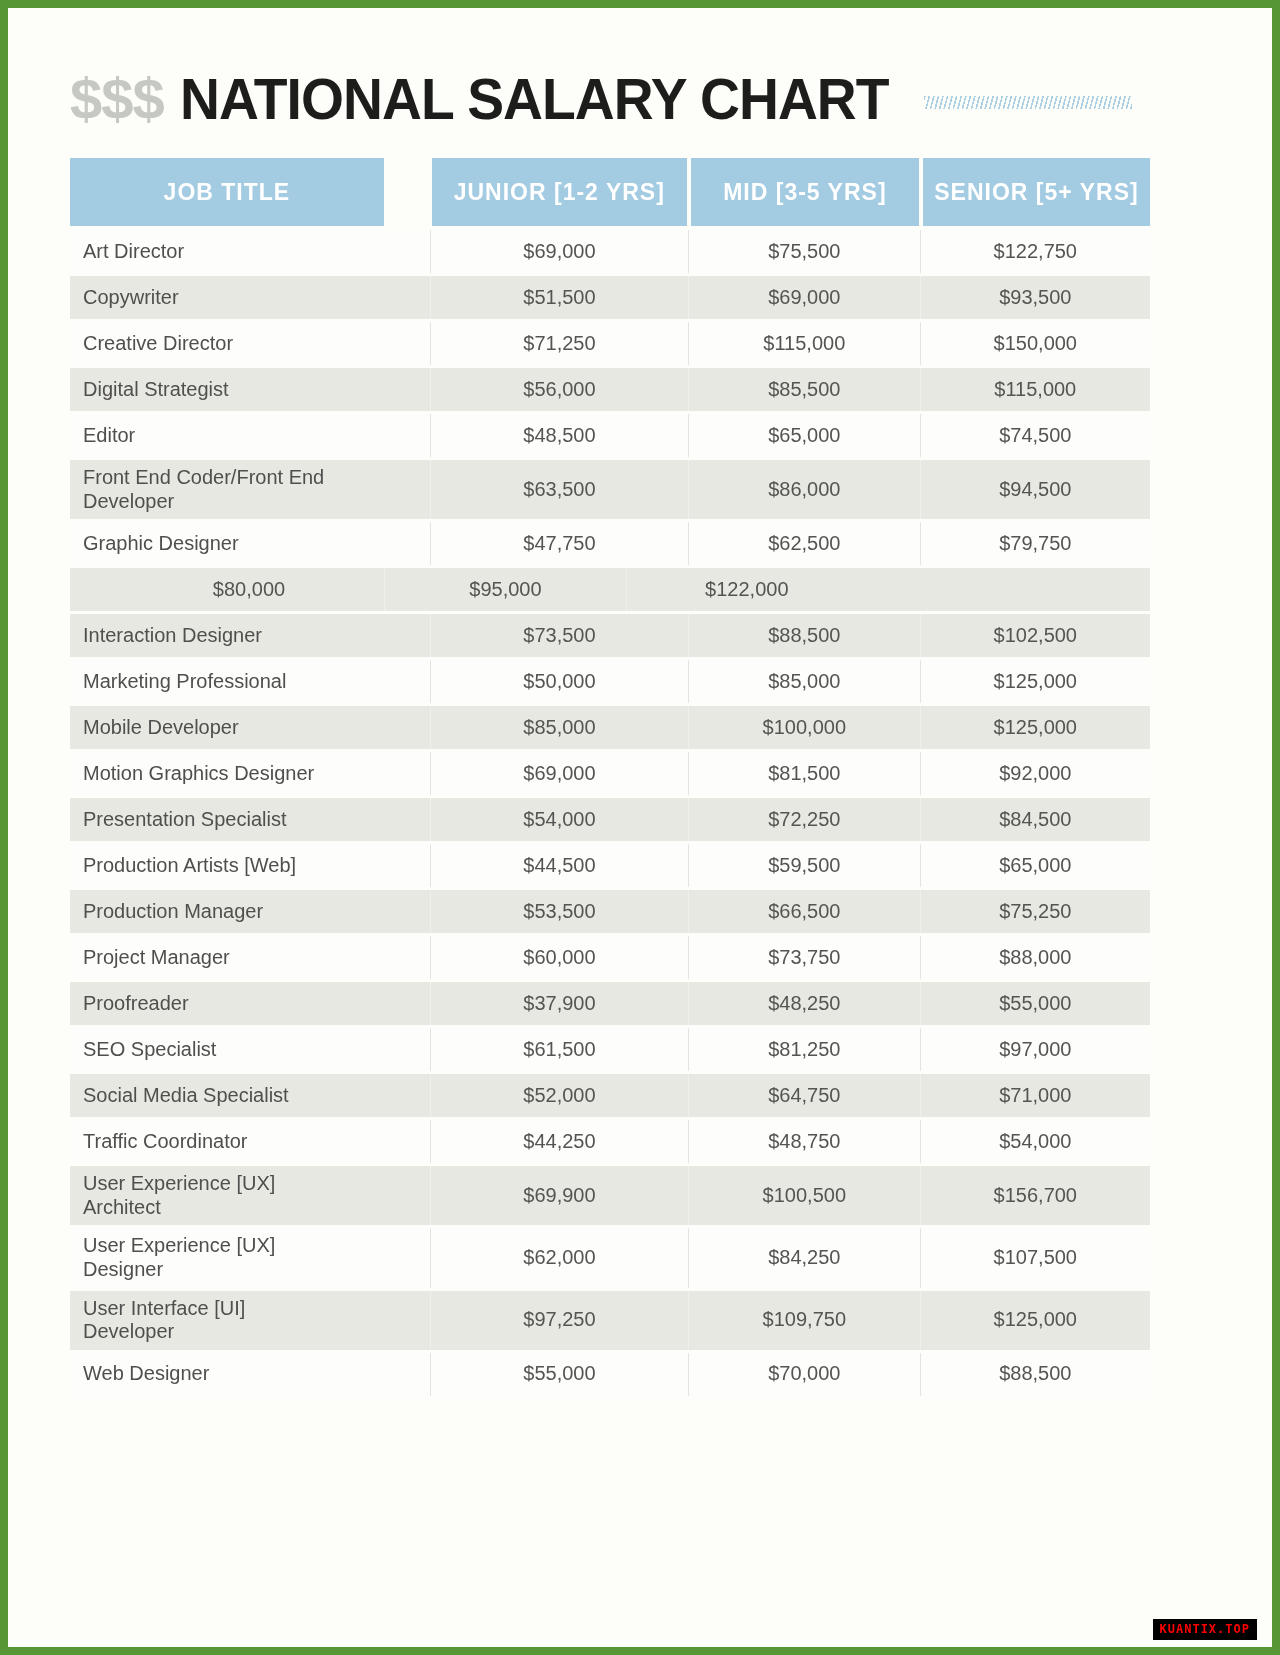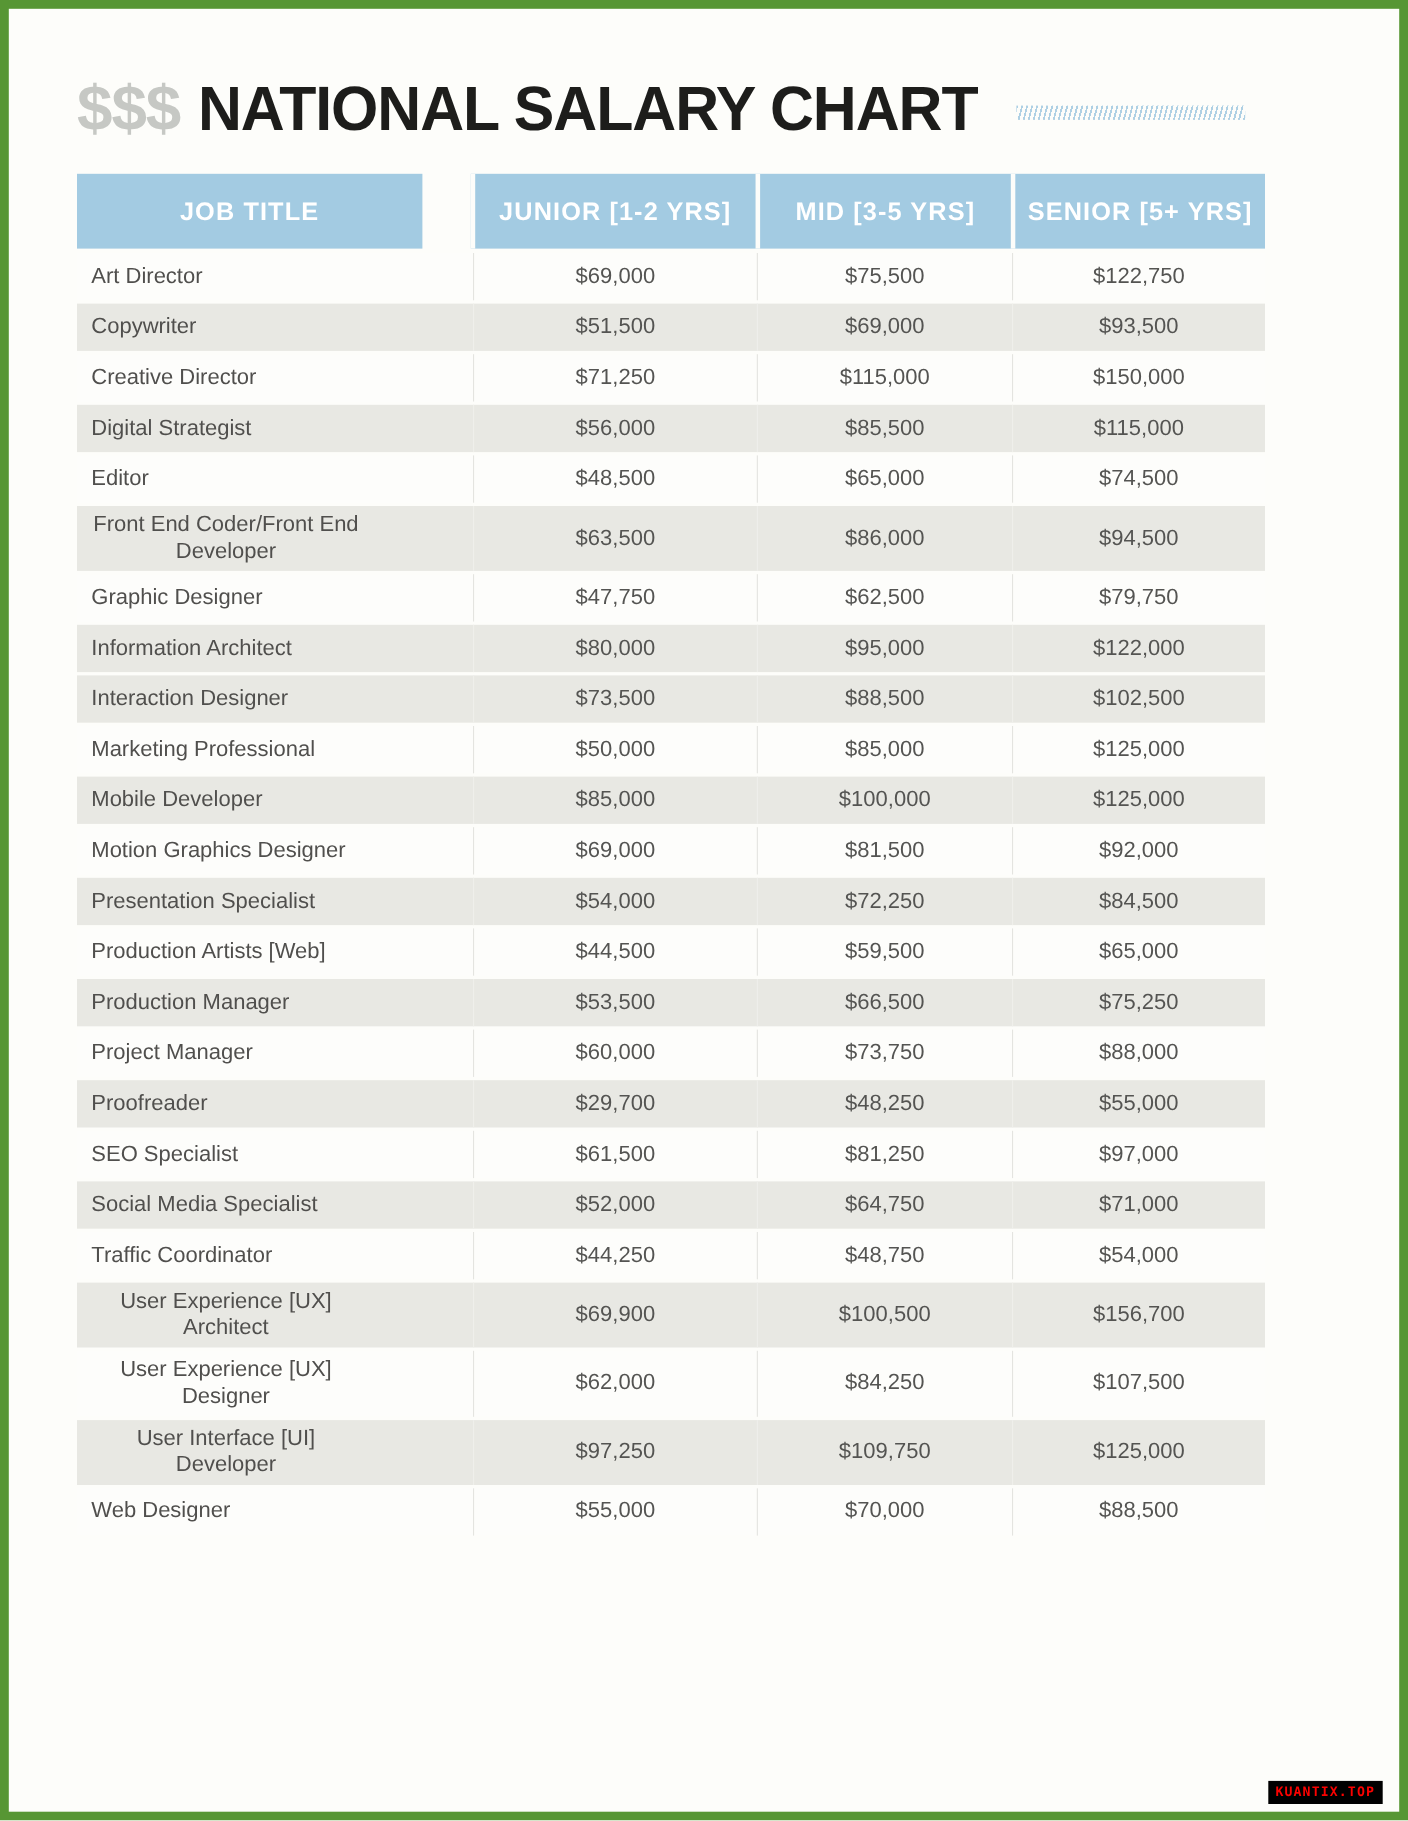--- a/index.html
+++ b/index.html
@@ -51,21 +51,20 @@
       #aed0e4 0px, #aed0e4 1.6px,
       rgba(255,255,255,0) 1.6px, rgba(255,255,255,0) 4.4px
     );
     align-self: center;
     margin-top: 6px;
   }
   
   .salary-table {
     margin: 30px 0 0 62px;
     width: 1080px;
-    text-align: center;
   }
   .thead {
     display: flex;
     height: 68px;
   }
   .th {
     background: #a3cbe2;
     color: #ffffff;
     font-weight: bold;
     font-size: 23px;
@@ -181,21 +180,20 @@
           <div class="td c2">$86,000</div>
           <div class="td c3">$94,500</div>
         </div>
         <div class="tr white">
           <div class="td c0">Graphic Designer</div>
           <div class="td c1">$47,750</div>
           <div class="td c2">$62,500</div>
           <div class="td c3">$79,750</div>
         </div>
         <div class="tr gray">
-          <div class="td c0">Information Architect</div>
           <div class="td c1">$80,000</div>
           <div class="td c2">$95,000</div>
           <div class="td c3">$122,000</div>
         </div>
         <div class="tr gray">
           <div class="td c0">Interaction Designer</div>
           <div class="td c1">$73,500</div>
           <div class="td c2">$88,500</div>
           <div class="td c3">$102,500</div>
         </div>
@@ -236,21 +234,21 @@
           <div class="td c3">$75,250</div>
         </div>
         <div class="tr white">
           <div class="td c0">Project Manager</div>
           <div class="td c1">$60,000</div>
           <div class="td c2">$73,750</div>
           <div class="td c3">$88,000</div>
         </div>
         <div class="tr gray">
           <div class="td c0">Proofreader</div>
-          <div class="td c1">$29,700</div>
+          <div class="td c1">$37,900</div>
           <div class="td c2">$48,250</div>
           <div class="td c3">$55,000</div>
         </div>
         <div class="tr white">
           <div class="td c0">SEO Specialist</div>
           <div class="td c1">$61,500</div>
           <div class="td c2">$81,250</div>
           <div class="td c3">$97,000</div>
         </div>
         <div class="tr gray">

